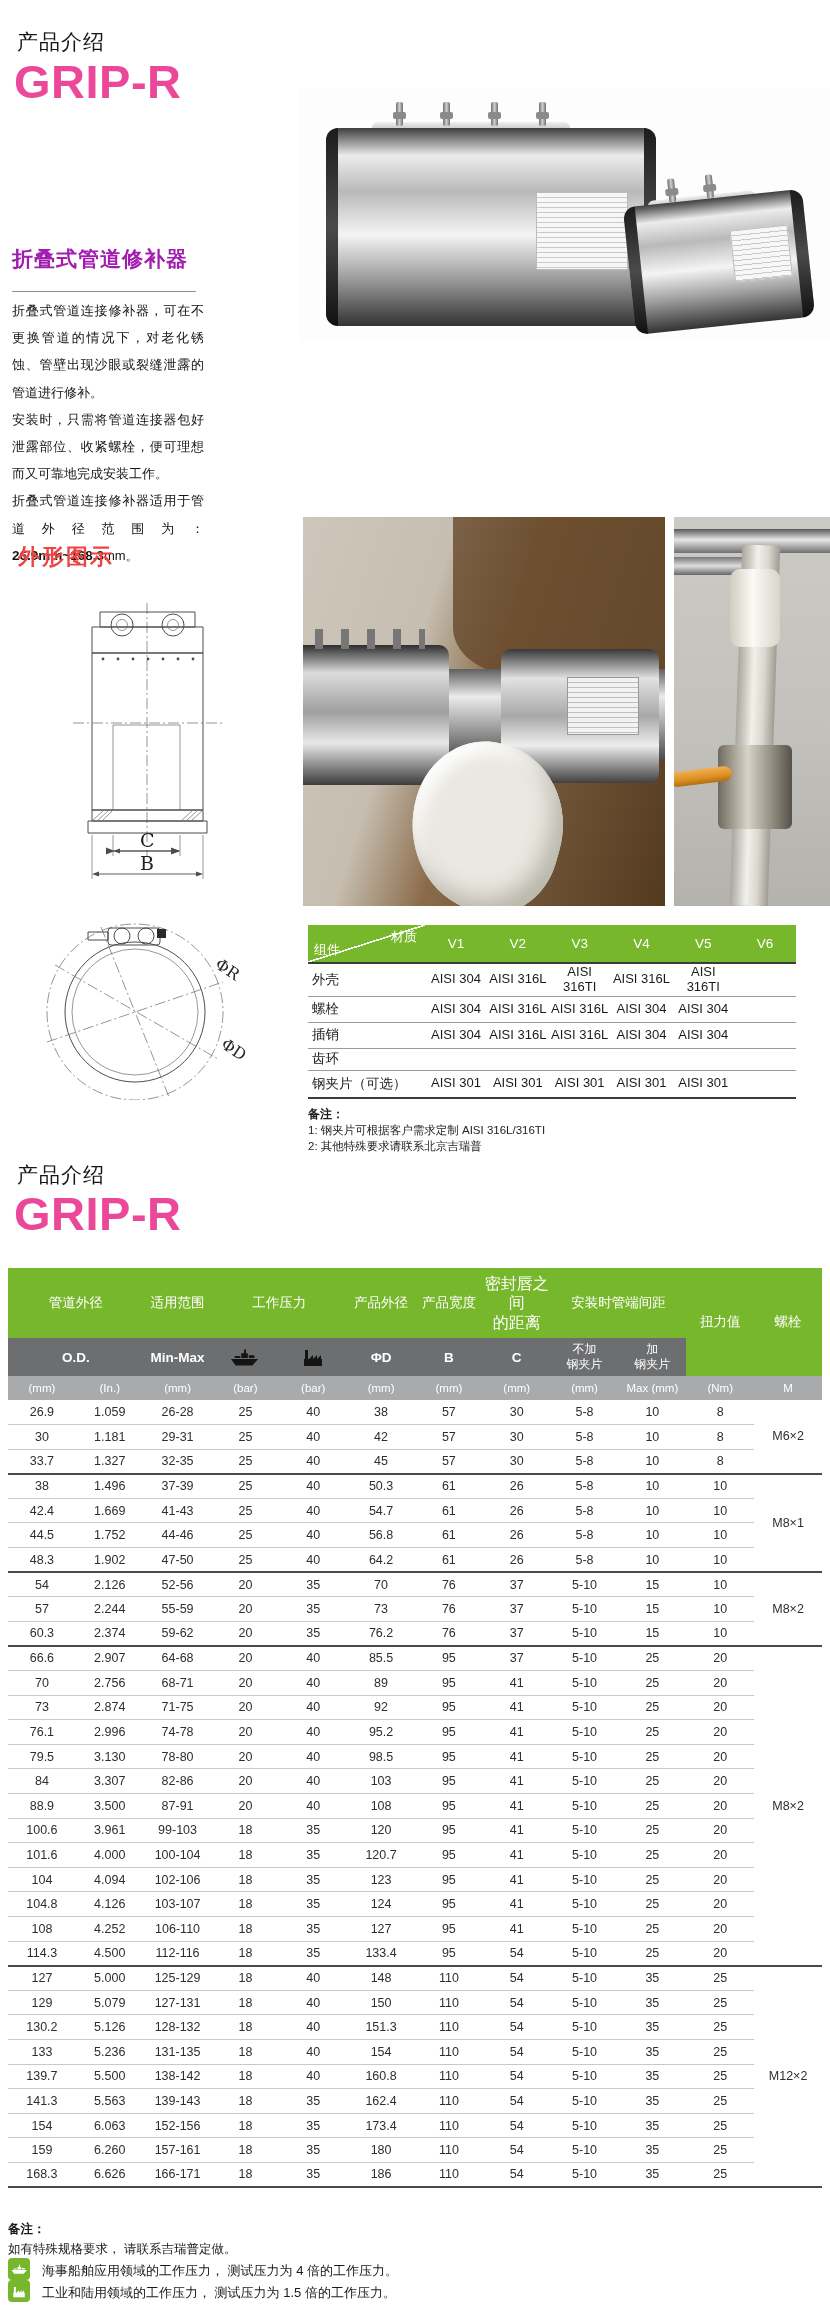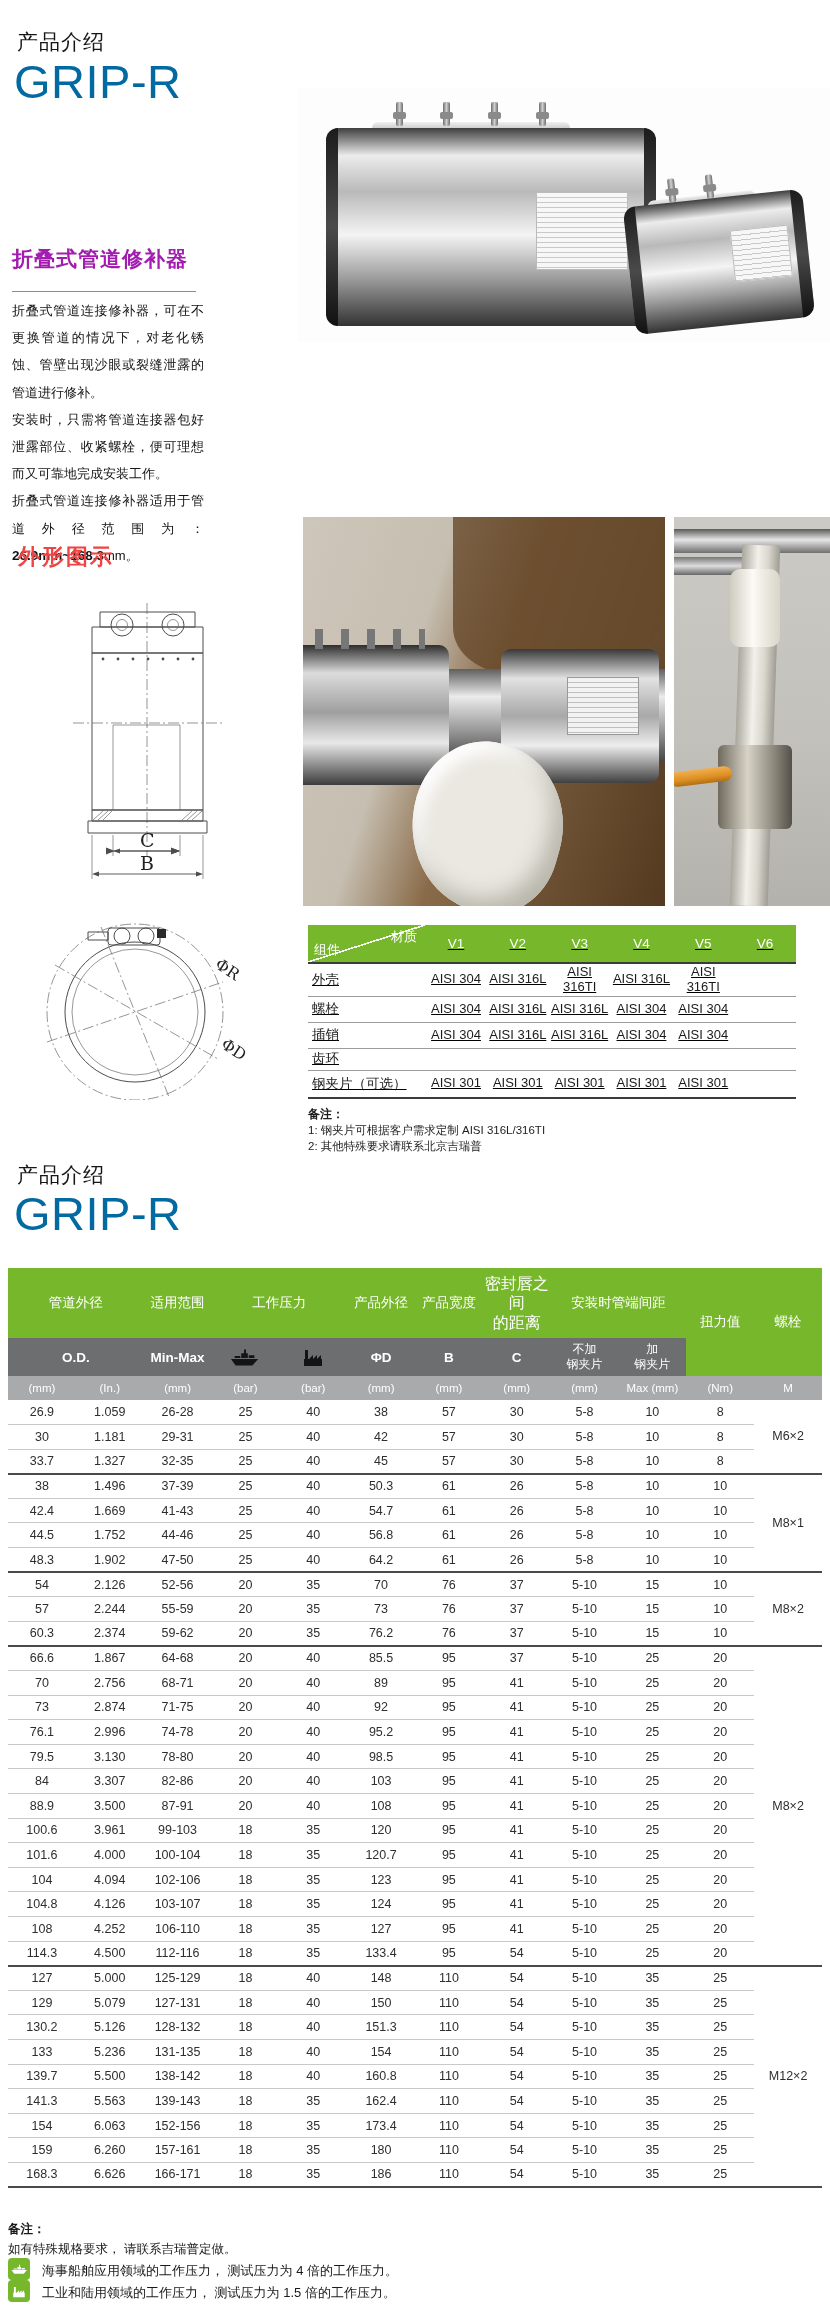--- a/index.html
+++ b/index.html
@@ -1,21 +1,21 @@
 <!DOCTYPE html>
 <html><head>
 <meta charset="utf-8">
 <style>
   * { margin:0; padding:0; box-sizing:border-box; }
   body { background:#e8e8e8; font-family:"Liberation Sans","DejaVu Sans",sans-serif; }
   .page { position:relative; width:830px; height:2324px; background:#ffffff; margin:0 auto; overflow:hidden; }
 
   
   .eyebrow { position:absolute; left:17px; font-size:21px; color:#161616; letter-spacing:1px; }
-  .brand   { position:absolute; left:14px; font-size:47px; line-height:1; font-weight:400; color:#0369a1; letter-spacing:0.5px; }
+  .brand   { position:absolute; left:14px; font-size:47px; line-height:1; font-weight:700; color:#ec4899; letter-spacing:0.5px; }
   #s1-eyebrow { top:28px; } #s1-title { top:58px; }
   #s2-eyebrow { top:1161px; } #s2-title { top:1190px; }
 
   
   .prod-heading { position:absolute; left:12px; top:245px; font-size:21px; font-weight:700; color:#a21caf; letter-spacing:1px; }
   .divider { position:absolute; left:12px; top:291px; width:184px; height:1px; background:#8d8d8d; }
   .intro { position:absolute; left:12px; top:297px; width:192px; font-size:13px; line-height:27.2px; color:#141414; text-align:justify; }
   .intro b { font-size:13.5px; }
   .outline-heading { position:absolute; left:18px; top:542px; font-size:22px; font-weight:700; color:#ef4444; letter-spacing:2px;text-align:right; }
 
@@ -77,21 +77,21 @@
   .p3-vpipe { position:absolute; left:62px; top:28px; width:38px; height:361px; transform:rotate(2deg);
     background:linear-gradient(90deg,#a9a79d,#f1f0ea 42%,#d9d7cd 70%,#9f9d93); }
   .p3-wrap { position:absolute; left:56px; top:52px; width:50px; height:78px; border-radius:10px;
     background:linear-gradient(90deg,#cfccc0,#fbfaf5 45%,#d8d5c9); }
   .p3-fit { position:absolute; left:44px; top:228px; width:74px; height:84px; border-radius:6px;
     background:linear-gradient(90deg,#6f6a5d,#d7d3c6 40%,#8d897c 75%,#55514a); }
   .p3-handle { position:absolute; left:-4px; top:252px; width:62px; height:15px; border-radius:8px;
     background:linear-gradient(180deg,#f0b053,#dd8f22 60%,#b06e14); transform:rotate(-7deg); }
 
   
-  .materials { position:absolute; left:308px; top:925px; width:488px; border-collapse:collapse; table-layout:fixed;text-decoration:underline; }
+  .materials { position:absolute; left:308px; top:925px; width:488px; border-collapse:collapse; table-layout:fixed; }
   .materials th, .materials td { font-weight:400; padding:0 2px; }
   .materials thead th { background:#77b72c; color:#fff; font-size:13.5px; height:38px; }
   .materials thead th.corner { position:relative; text-align:left;
     background-image:linear-gradient(to bottom right, transparent calc(50% - 0.8px), rgba(255,255,255,.95) calc(50% - 0.8px), rgba(255,255,255,.95) calc(50% + 0.8px), transparent calc(50% + 0.8px)), linear-gradient(#77b72c,#77b72c); }
   .corner-top { position:absolute; right:8px; top:3px; font-size:13px; }
   .corner-bottom { position:absolute; left:6px; bottom:3px; font-size:13px; }
   .materials tbody th { text-align:left; font-size:13.5px; color:#1a1a1a; padding-left:4px; }
   .materials tbody td { text-align:center; font-size:13px; color:#1a1a1a; line-height:1.15; }
   .materials tbody tr { border-bottom:1px solid #9c9c9c; }
   .materials tbody tr:first-child { border-top:2px solid #3c3c3c; }
@@ -520,21 +520,21 @@
           <td>35</td>
           <td>76.2</td>
           <td>76</td>
           <td>37</td>
           <td>5-10</td>
           <td>15</td>
           <td>10</td>
         </tr>
         <tr>
           <td>66.6</td>
-          <td>1.867</td>
+          <td>2.907</td>
           <td>64-68</td>
           <td>20</td>
           <td>40</td>
           <td>85.5</td>
           <td>95</td>
           <td>37</td>
           <td>5-10</td>
           <td>25</td>
           <td>20</td>
           <td rowspan="13" class="bolt-cell">M8×2</td>

